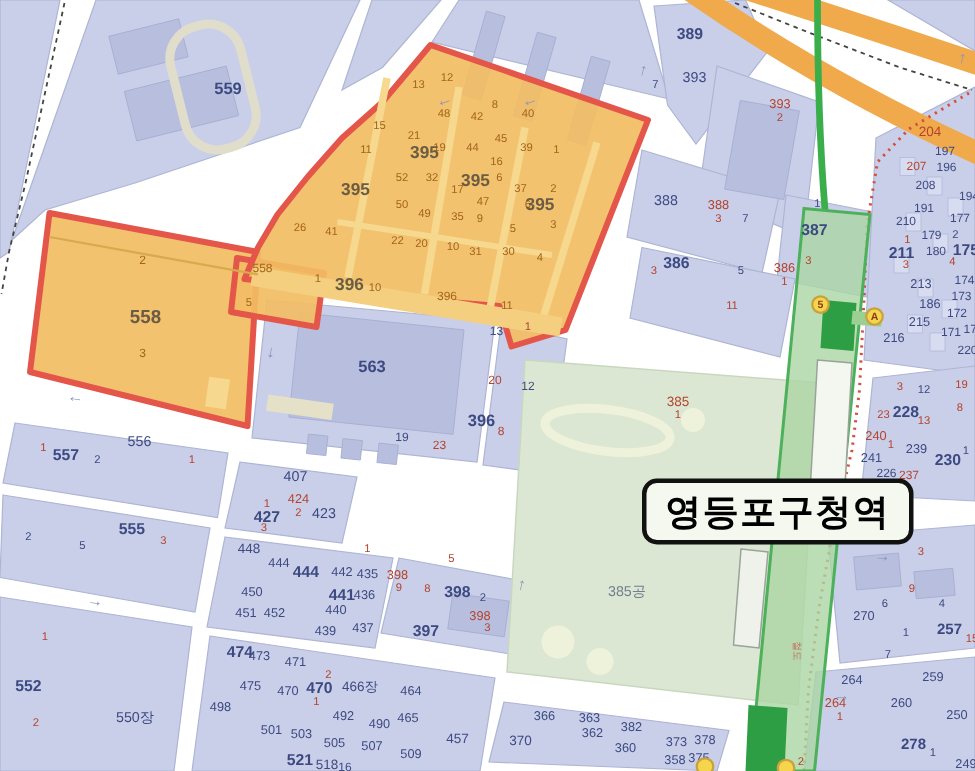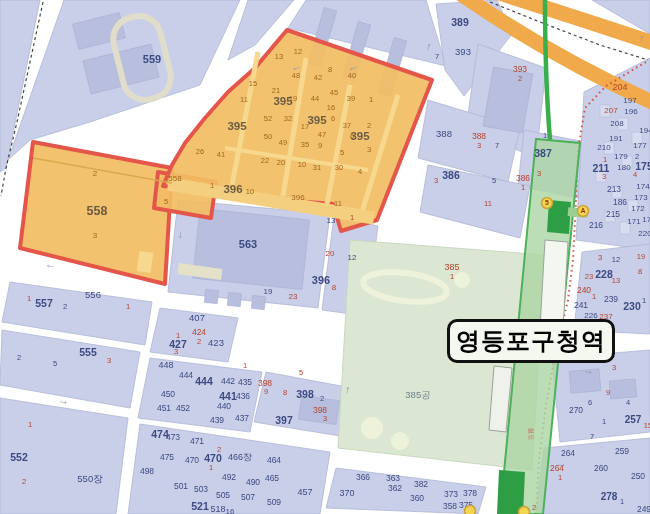--- a/index.html
+++ b/index.html
@@ -4,21 +4,21 @@
 <style>
   html,body{margin:0;padding:0;background:#e8e8e8;font-family:"Liberation Sans",sans-serif;}
   #stage{position:relative;width:650px;height:514px;background:#ffffff;overflow:hidden;}
   #map{position:absolute;left:0;top:0;}
   .blk{fill:#c9cfe8;stroke:#aeb5d4;stroke-width:.8;}
   .bld{fill:#b8bfde;stroke:#a6aed2;stroke-width:.6;}
   .bldl{fill:#d8dcf0;stroke:#b0b7da;stroke-width:.5;}
   .park{fill:#dbe7d3;stroke:#c8d8bf;stroke-width:1;}
   .sel{fill:#f2bd63;fill-opacity:.92;stroke:#e4554a;stroke-width:4;stroke-linejoin:round;}
   .alley{stroke:#f6d88e;fill:none;}
-  #station-box{position:absolute;left:447px;top:319px;width:168px;height:44px;
+  #station-box{position:absolute;left:428px;top:319px;width:181px;height:44px;
     background:#f4f8ef;border:3.5px solid #111;border-radius:10px;box-sizing:border-box;
     display:flex;align-items:center;justify-content:center;
     font-size:24px;font-weight:bold;color:#000;letter-spacing:1px;white-space:nowrap;}
   text{font-family:"Liberation Sans","DejaVu Sans",sans-serif;}
 </style>
 </head>
 <body>
 
 <div id="stage">
 <svg id="map" width="650" height="514" viewBox="0 0 650 514">

